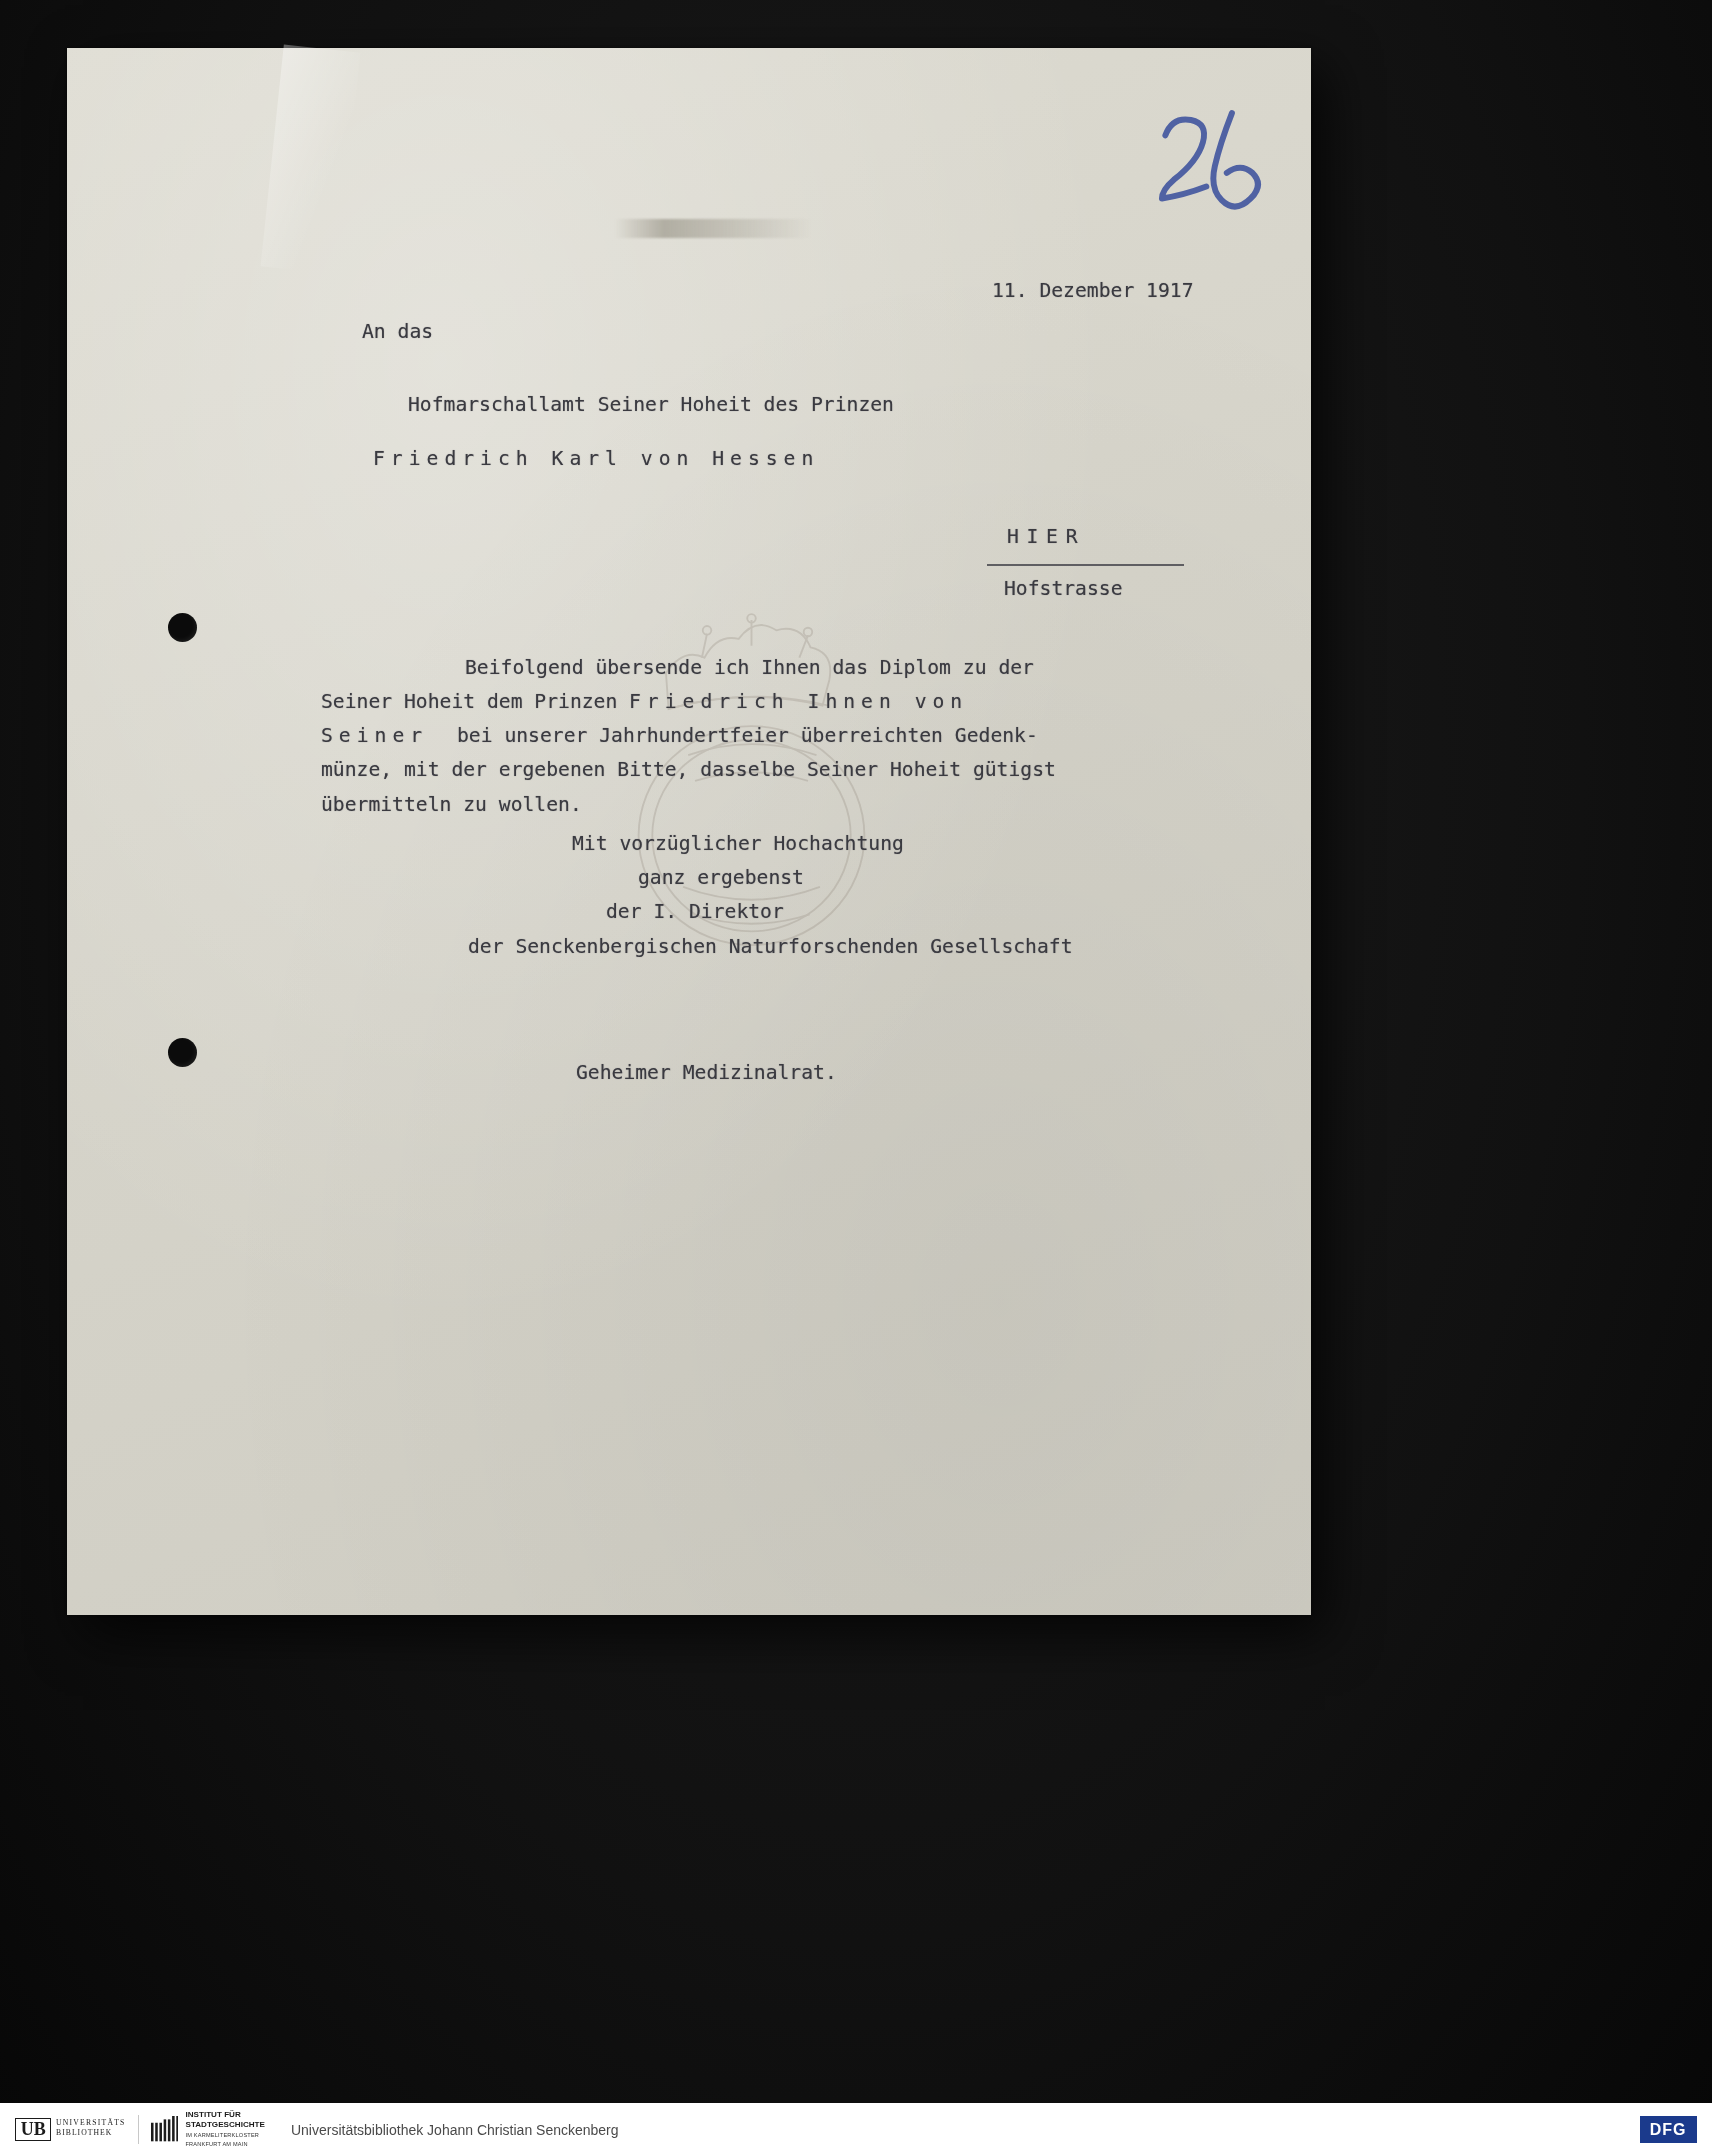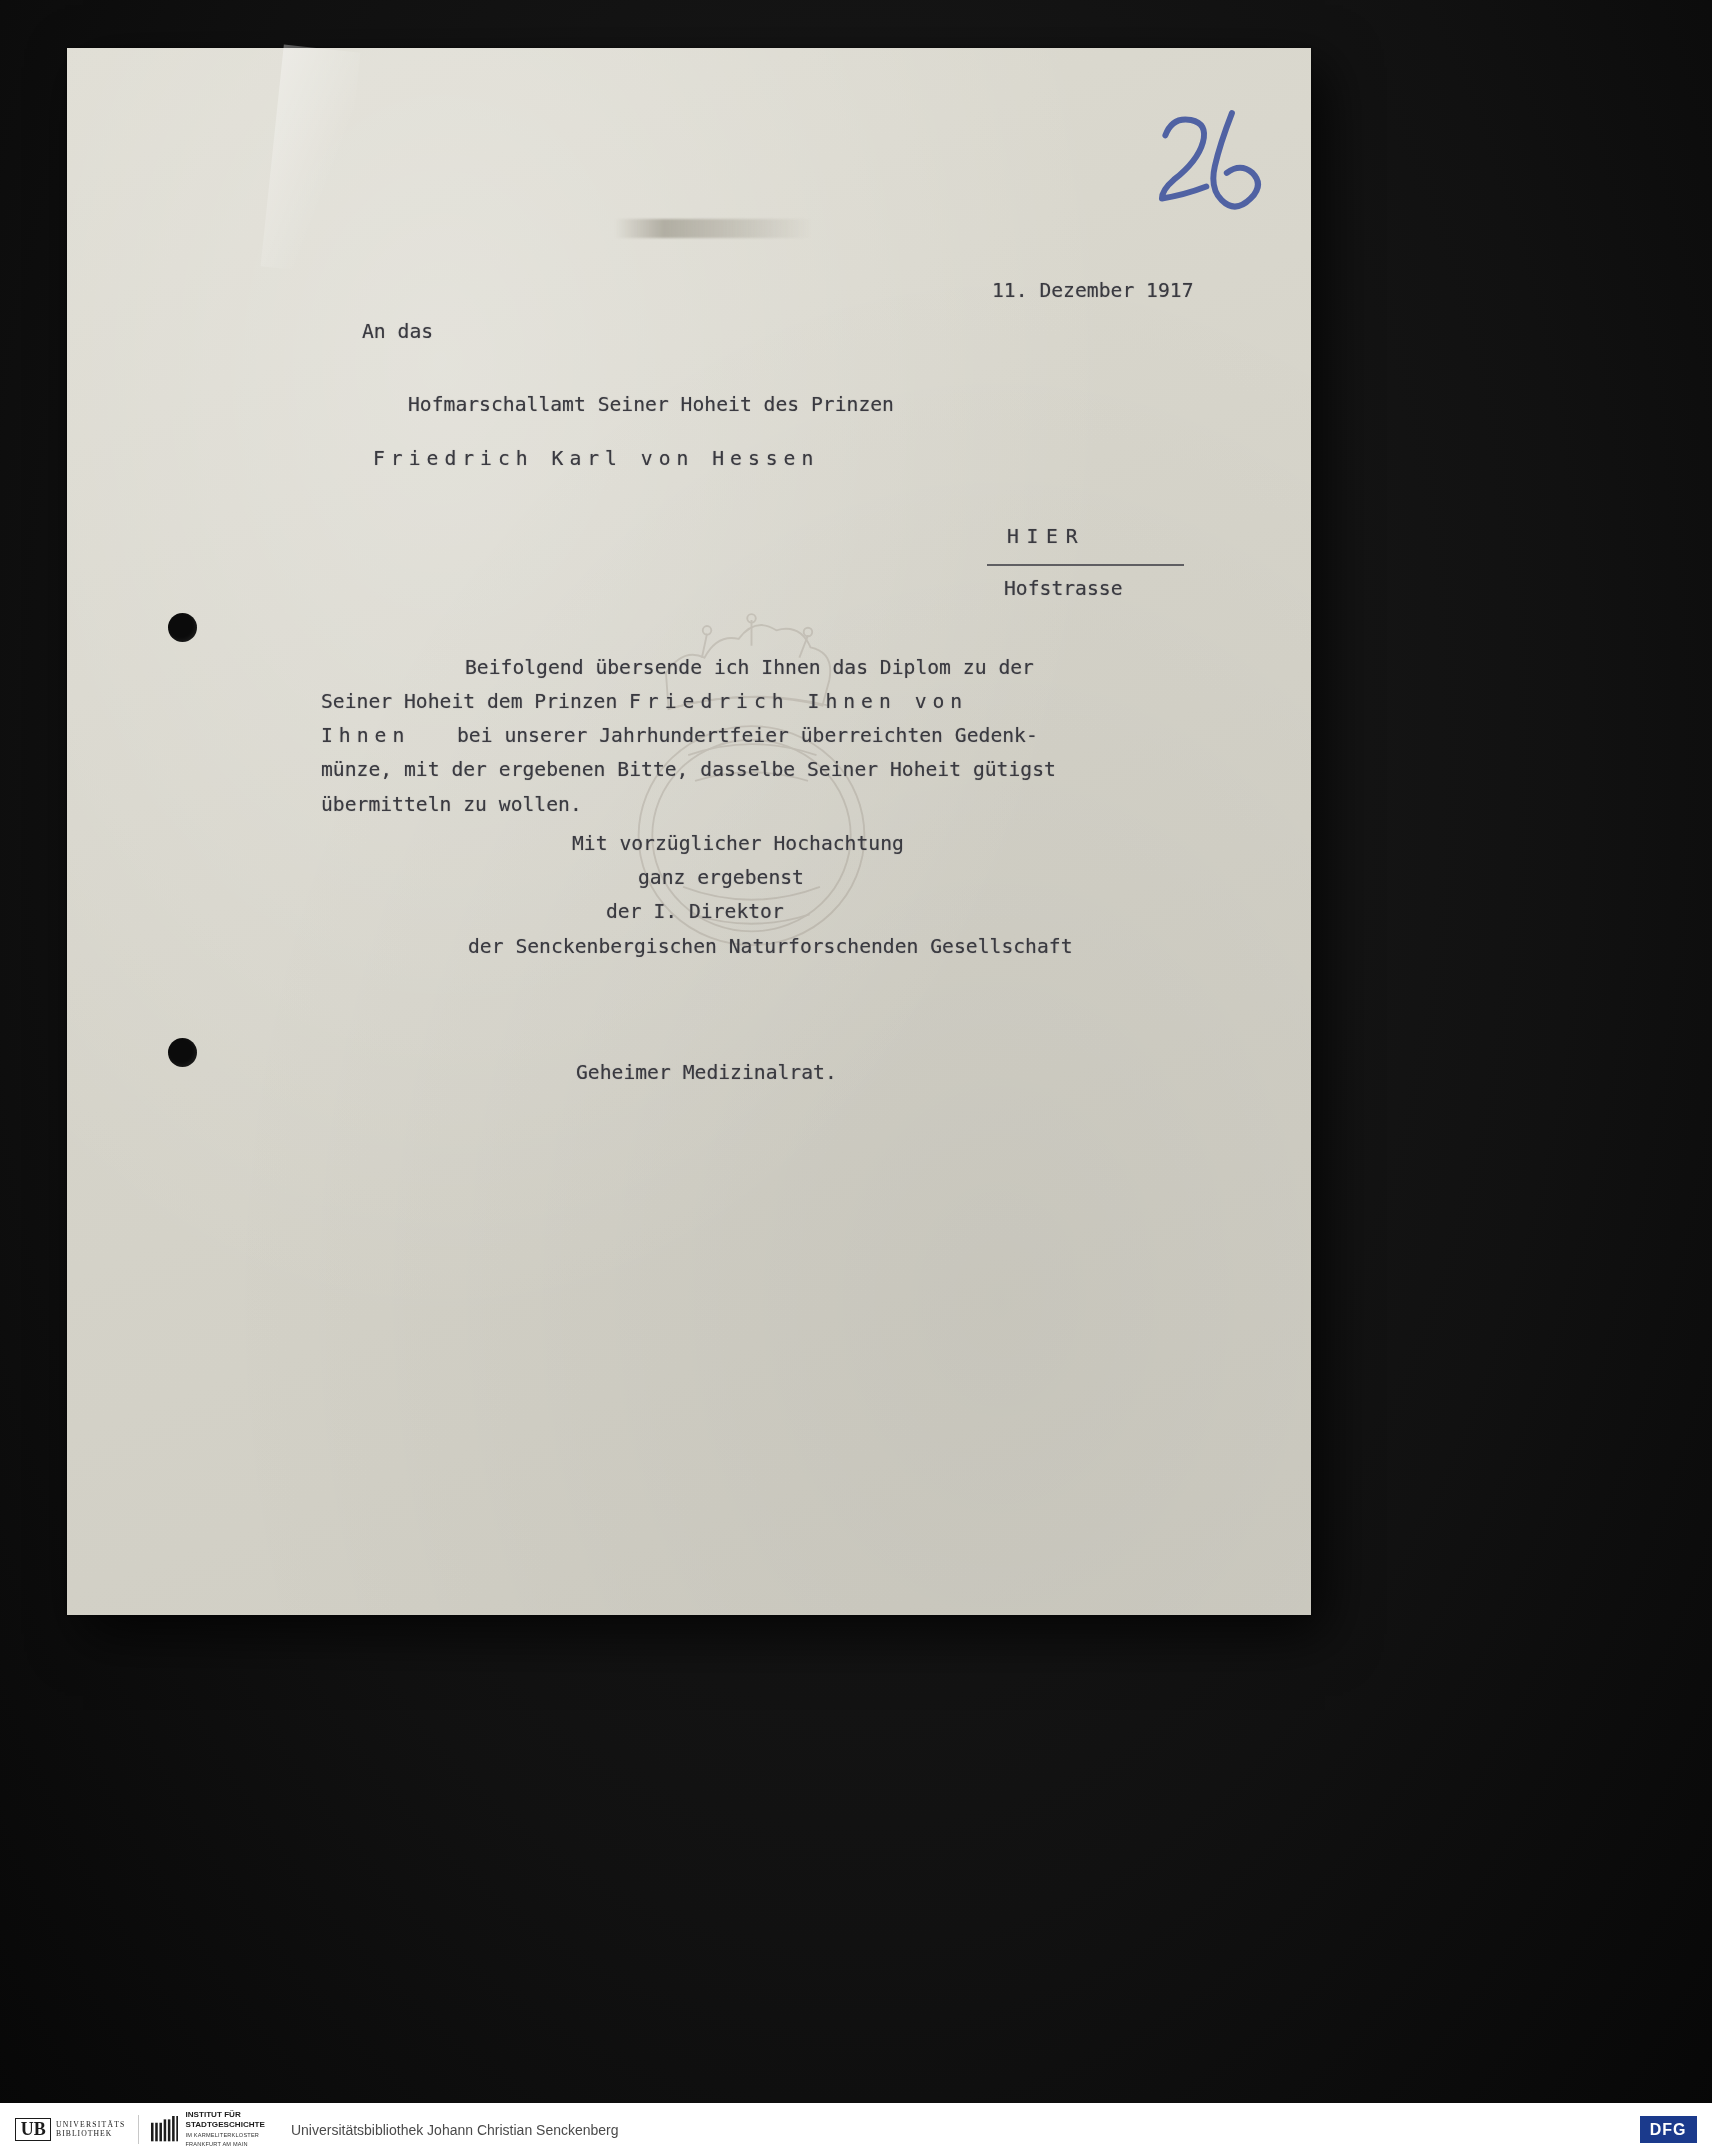--- a/index.html
+++ b/index.html
@@ -144,21 +144,21 @@
     width: 1712px;
     height: 53px;
     background: #ffffff;
     display: flex;
     align-items: center;
     box-sizing: border-box;
     padding: 0 15.4px;
   }
   #ub-logo {
     display: flex;
-    align-items: center;
+    align-items: flex-start;
     gap: 5.1px;
     color: #1b1b1b;
   }
   #ub-logo-mark {
     display: inline-block;
     border: 1.7px solid #1b1b1b;
     padding: 0.9px 4.3px;
     font-family: "Liberation Serif", serif;
     font-weight: bold;
     font-size: 18px;
@@ -264,21 +264,21 @@
     <div class="tx" id="salutation">An das</div>
     <div class="tx" id="addressee-1">Hofmarschallamt Seiner Hoheit des Prinzen</div>
     <div class="tx" id="addressee-2">Friedrich Karl von Hessen</div>
     <div class="tx" id="place-line">HIER</div>
     <div id="place-rule"></div>
     <div class="tx" id="street-line">Hofstrasse</div>
 
     <div class="tx" id="body-1">Beifolgend übersende ich Ihnen das Diplom zu der</div>
     <div class="tx" id="body-2">Seiner Hoheit dem Prinzen </div>
     <div class="tx" id="body-2b">Friedrich Ihnen von</div>
-    <div class="tx" id="body-3">Ihnen</div>
+    <div class="tx" id="body-3">Seiner</div>
     <div class="tx" id="body-3b">bei unserer Jahrhundertfeier überreichten Gedenk-</div>
     <div class="tx" id="body-4">münze, mit der ergebenen Bitte, dasselbe Seiner Hoheit gütigst</div>
     <div class="tx" id="body-5">übermitteln zu wollen.</div>
 
     <div class="tx" id="closing-1">Mit vorzüglicher Hochachtung</div>
     <div class="tx" id="closing-2">ganz ergebenst</div>
     <div class="tx" id="closing-3">der I. Direktor</div>
     <div class="tx" id="closing-4">der Senckenbergischen Naturforschenden Gesellschaft</div>
     <div class="tx" id="signature-title">Geheimer Medizinalrat.</div>
   </div>

